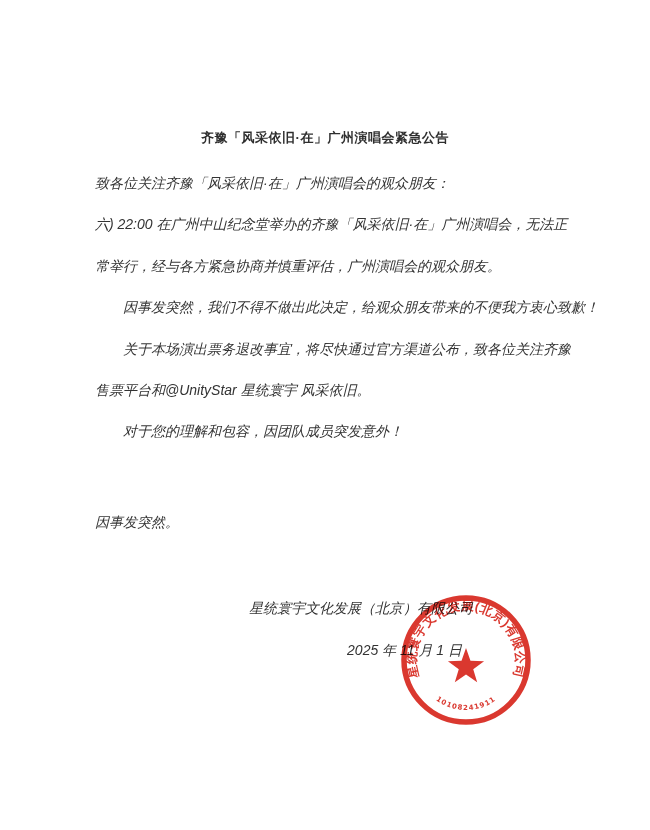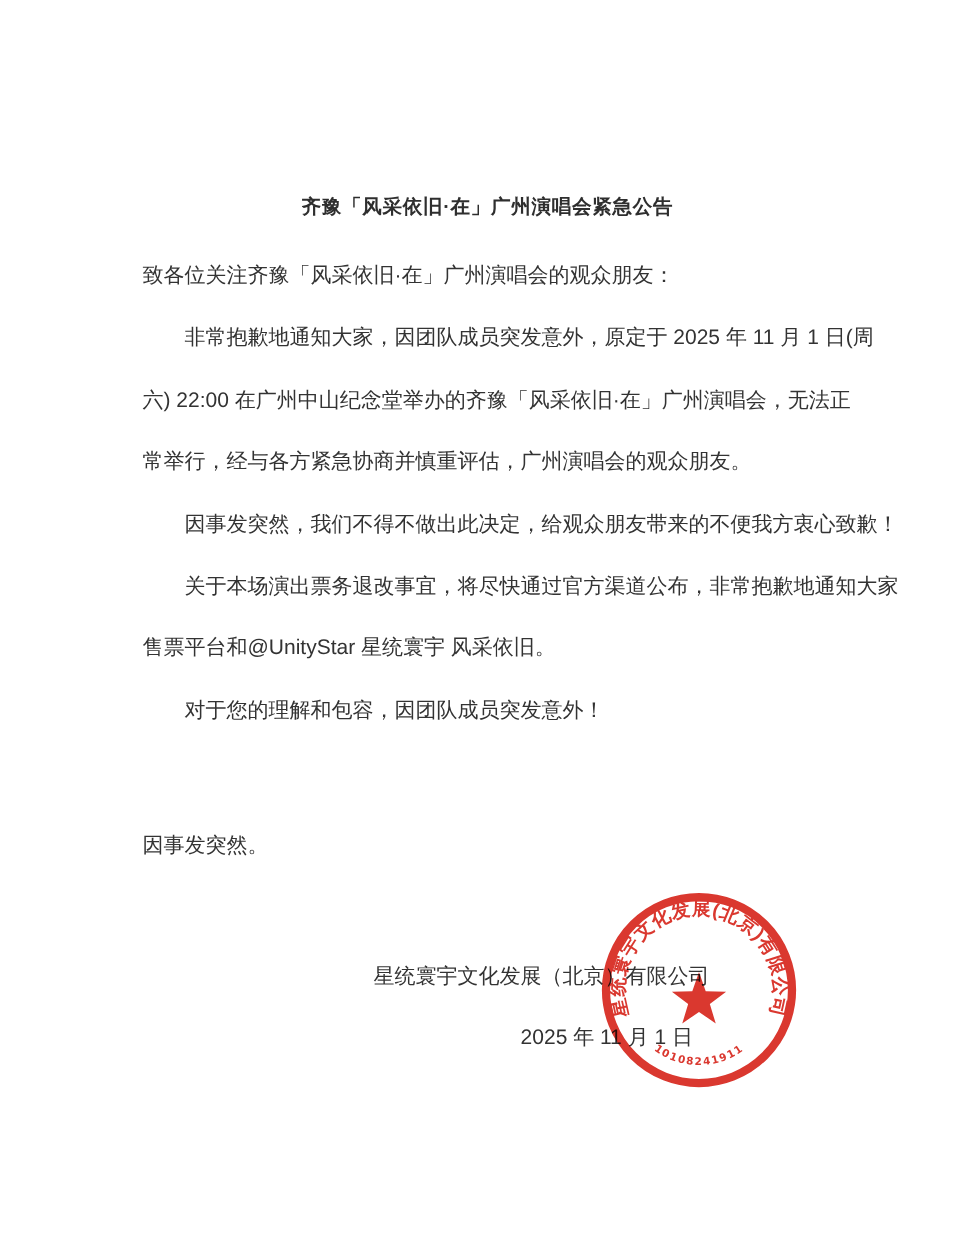--- a/index.html
+++ b/index.html
@@ -23,20 +23,21 @@
     line-height: 20px;
     color: #2e2e2e;
     letter-spacing: 0.5px;
   }
   .content {
     margin-top: 15px;
     padding-left: 95px;
     padding-right: 81px;
     font-size: 14px;
     line-height: 41.4px;
+    font-style: italic;
   }
   .line { white-space: nowrap; }
   .line.indent { padding-left: 28px; }
   .closing { margin-top: 49px; white-space: nowrap; }
   .signature { margin-top: 45px; font-size: 14px; line-height: 41.4px; }
   .signature .company { text-align: right; padding-right: 96px; white-space: nowrap; }
   .signature .date { text-align: right; padding-right: 107px; white-space: nowrap; }
   .seal {
     position: absolute;
     left: 391px;
@@ -54,25 +55,24 @@
 </style>
 </head>
 <body>
 
 <div class="page">
 
   <div class="title">齐豫「风采依旧·在」广州演唱会紧急公告</div>
 
   <div class="content">
     <div class="line">致各位关注齐豫「风采依旧·在」广州演唱会的观众朋友：</div>
-    <div class="line indent">非常抱歉地通知大家，因团队成员突发意外，原定于 2025 年 11 月 1 日(周</div>
     <div class="line">六) 22:00 在广州中山纪念堂举办的齐豫「风采依旧·在」广州演唱会，无法正</div>
     <div class="line">常举行，经与各方紧急协商并慎重评估，广州演唱会的观众朋友。</div>
     <div class="line indent">因事发突然，我们不得不做出此决定，给观众朋友带来的不便我方衷心致歉！</div>
-    <div class="line indent">关于本场演出票务退改事宜，将尽快通过官方渠道公布，非常抱歉地通知大家</div>
+    <div class="line indent">关于本场演出票务退改事宜，将尽快通过官方渠道公布，致各位关注齐豫</div>
     <div class="line">售票平台和@UnityStar 星统寰宇 风采依旧。</div>
     <div class="line indent">对于您的理解和包容，因团队成员突发意外！</div>
     <div class="closing">因事发突然。</div>
 
     <div class="signature">
       <div class="company">星统寰宇文化发展（北京）有限公司</div>
       <div class="date">2025 年 11 月 1 日</div>
     </div>
   </div>
 

